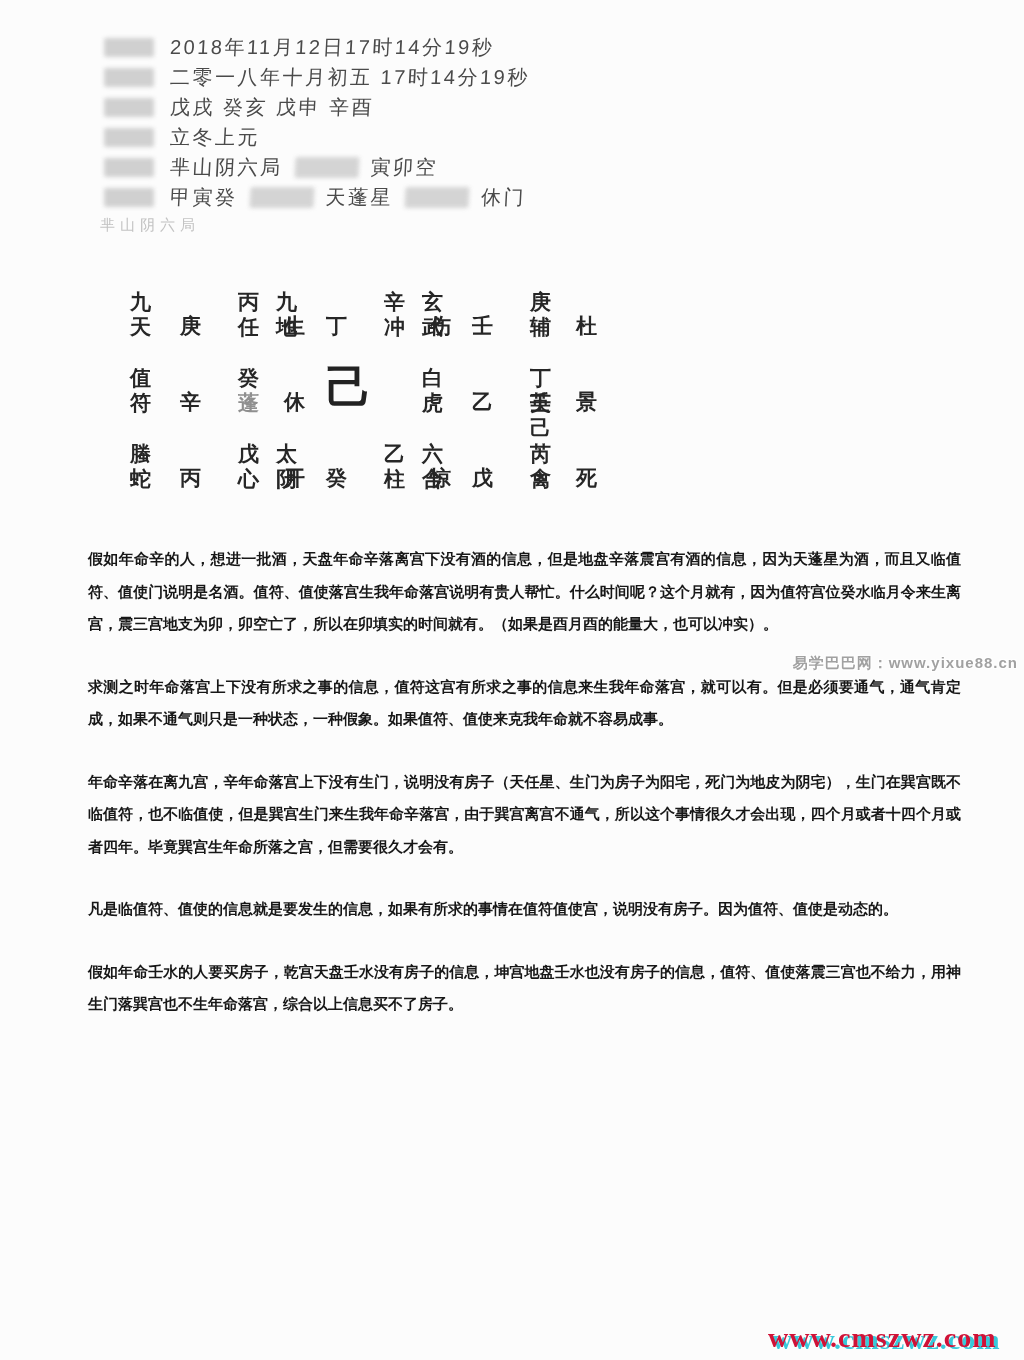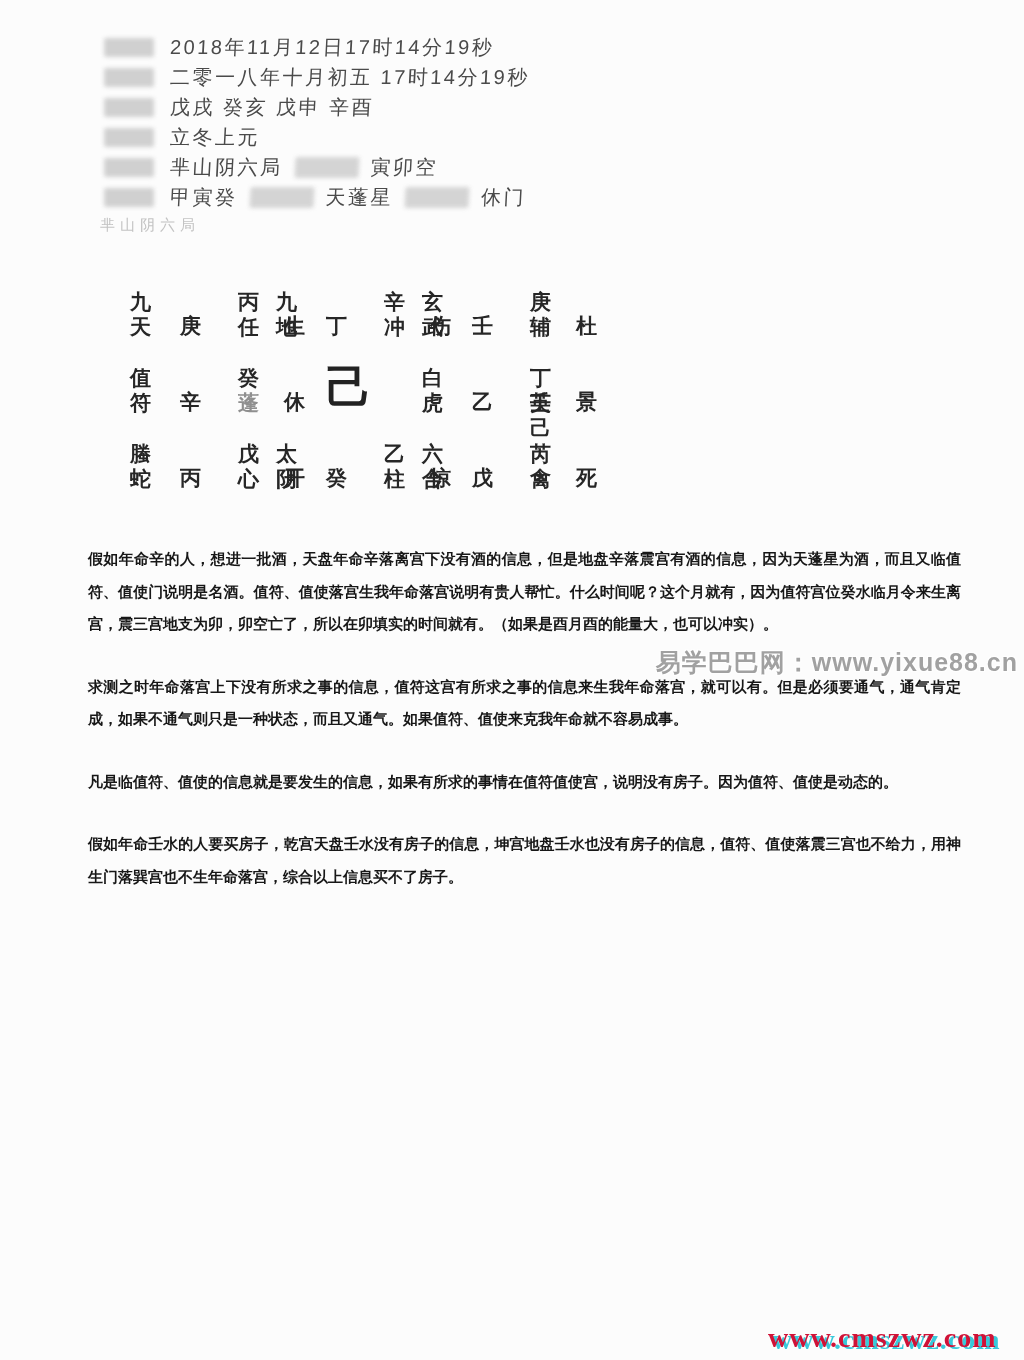--- a/index.html
+++ b/index.html
@@ -31,21 +31,21 @@
   
   .content{position:absolute;top:543px;left:88px;width:873px;}
   .content p{
     margin:0 0 30px 0;font-size:15px;line-height:32.5px;font-weight:600;
     text-align:justify;color:#171717;letter-spacing:0;
   }
 
   
   .wm-yixue{
     position:absolute;top:651px;right:6px;text-align:right;
-    font-size:25px;font-weight:700;line-height:23px;letter-spacing:1px;
+    font-size:15px;font-weight:700;line-height:23px;letter-spacing:1px;
     color:#9a9a9a;opacity:.92;
     text-shadow:-1px -1px 0 #fff,1px -1px 0 #fff,-1px 1px 0 #fff,1px 1px 0 #fff;
   }
   .wm-cms{
     position:absolute;top:1322px;left:768px;
     font-family:"Liberation Serif","DejaVu Serif",serif;
     font-size:28px;font-weight:700;letter-spacing:1px;
     color:#cf1237;
     text-shadow:4px 2px 0 rgba(35,195,214,.9);
     white-space:nowrap;
@@ -156,21 +156,22 @@
       <span class="p-mid">
         <span class="p-heaven">壬己</span>
         <span class="p-star">芮禽</span>
       </span>
       <span class="p-door">死</span>
     </div>
   </div>
 
 <div class="content">
   <p>假如年命辛的人，想进一批酒，天盘年命辛落离宫下没有酒的信息，但是地盘辛落震宫有酒的信息，因为天蓬星为酒，而且又临值符、值使门说明是名酒。值符、值使落宫生我年命落宫说明有贵人帮忙。什么时间呢？这个月就有，因为值符宫位癸水临月令来生离宫，震三宫地支为卯，卯空亡了，所以在卯填实的时间就有。（如果是酉月酉的能量大，也可以冲实）。</p>
-  <p>求测之时年命落宫上下没有所求之事的信息，值符这宫有所求之事的信息来生我年命落宫，就可以有。但是必须要通气，通气肯定成，如果不通气则只是一种状态，而且又通气。如果值符、值使来克我年命就不容易成事。</p>
+  <p>求测之时年命落宫上下没有所求之事的信息，值符这宫有所求之事的信息来生我年命落宫，就可以有。但是必须要通气，通气肯定成，如果不通气则只是一种状态，一种假象。如果值符、值使来克我年命就不容易成事。</p>
+  <p>年命辛落在离九宫，辛年命落宫上下没有生门，说明没有房子（天任星、生门为房子为阳宅，死门为地皮为阴宅），生门在巽宫既不临值符，也不临值使，但是巽宫生门来生我年命辛落宫，由于巽宫离宫不通气，所以这个事情很久才会出现，四个月或者十四个月或者四年。毕竟巽宫生年命所落之宫，但需要很久才会有。</p>
   <p>凡是临值符、值使的信息就是要发生的信息，如果有所求的事情在值符值使宫，说明没有房子。因为值符、值使是动态的。</p>
   <p>假如年命壬水的人要买房子，乾宫天盘壬水没有房子的信息，坤宫地盘壬水也没有房子的信息，值符、值使落震三宫也不给力，用神生门落巽宫也不生年命落宫，综合以上信息买不了房子。</p>
 </div>
 
 <div class="wm-yixue">
   <div>易学巴巴网：www.yixue88.cn</div>
 </div>
 <div class="wm-cms">www.cmszwz.com</div>
 
 </body></html>

